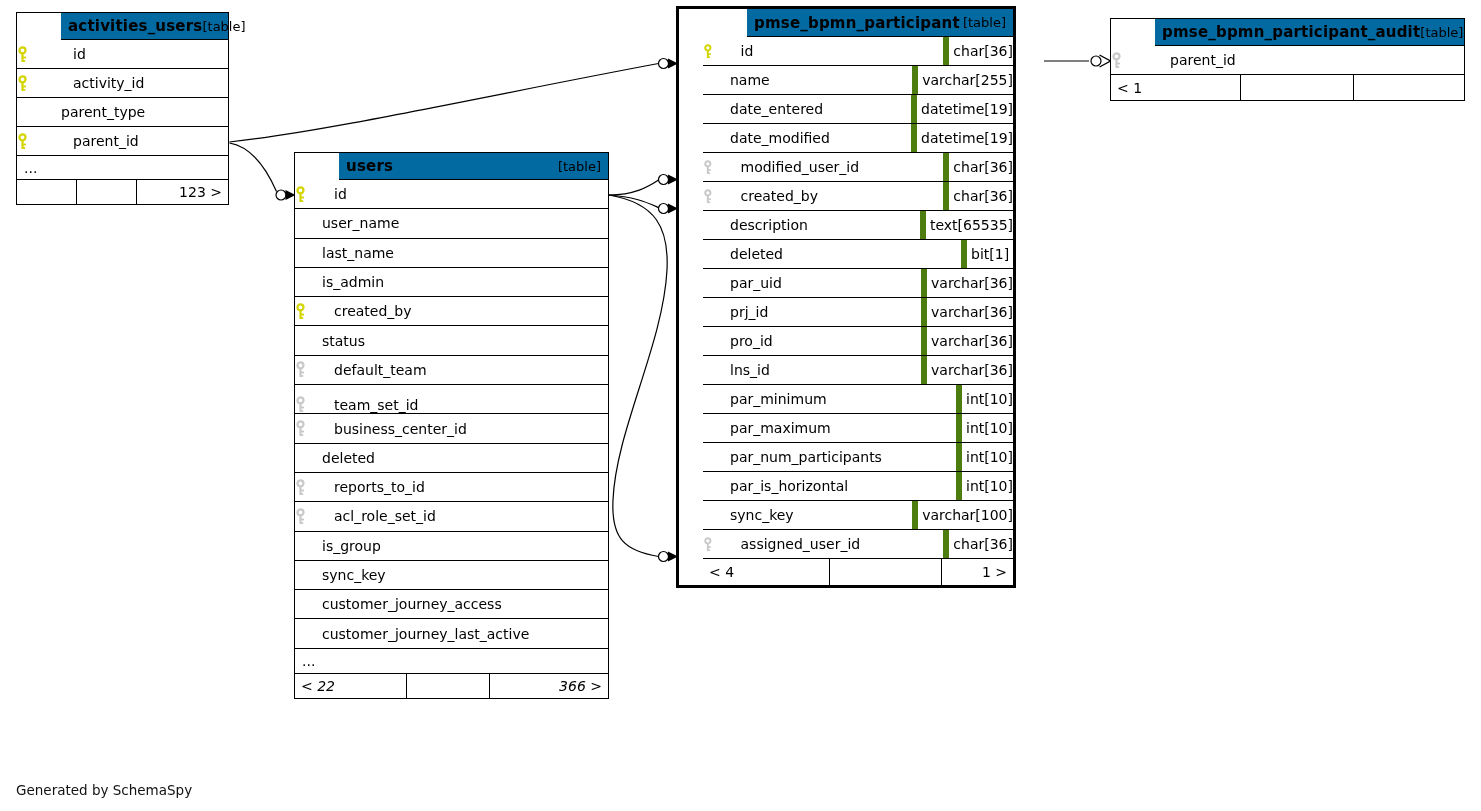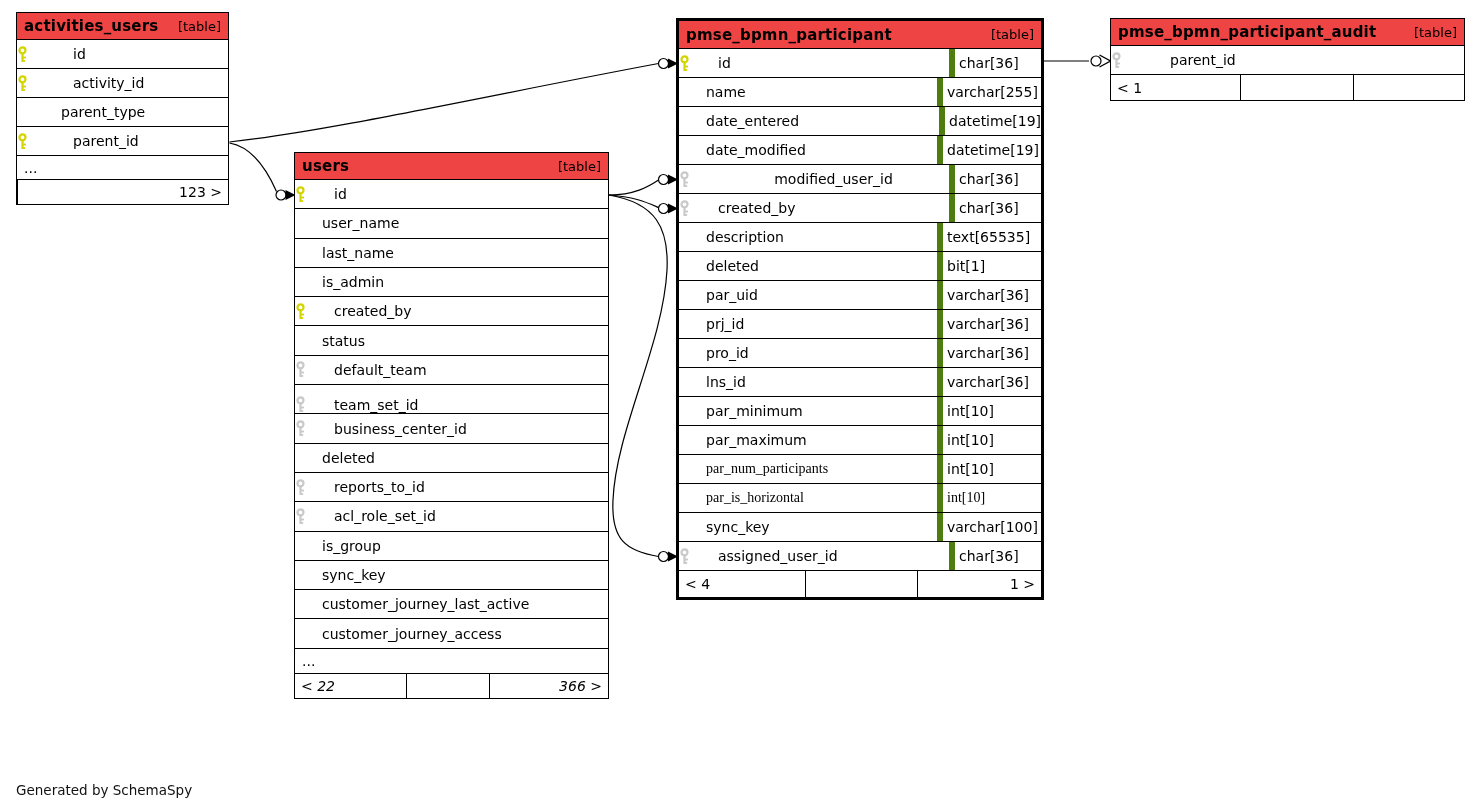--- a/index.html
+++ b/index.html
@@ -12,22 +12,22 @@
   .edge-line { fill:none; stroke:#000; stroke-width:1.2; }
   .edge-dot  { fill:#fff; stroke:#000; stroke-width:1.2; }
   .edge-arrow-filled { fill:#000; stroke:none; }
   .edge-arrow-open { fill:none; stroke:#000; stroke-width:1.4; }
 
   .table-box {
     position:absolute; background:#fff; border:1.5px solid #000; z-index:2;
   }
   .table-box.emphasized { border-width:3px; }
   .tbl-header {
-    background:#ef4444; display:flex; justify-content:space-between;
-    align-items:center; padding:0 7px; border-bottom:1px solid #000;
+    background:#0369a1; display:flex; justify-content:space-between;
+    align-items:center; padding:0 7px; border-bottom:1px solid #000;margin-left:44px;
   }
   .tbl-name { font-weight:bold; font-size:15px; letter-spacing:0.2px; }
   .tbl-tag  { font-size:13px; }
   .tbl-row {
     display:flex; align-items:center; border-bottom:1px solid #000;
     position:relative; font-size:14px; background:#fff;
   }
   .col-name { white-space:nowrap; overflow:hidden; }
   .col-type {
     border-left:6px solid #4d7c0f; align-self:stretch; display:flex;
@@ -112,21 +112,21 @@
       <div class="tbl-row" style="height: 29px;">
         <svg width="12" height="17" viewBox="0 0 12 17">
           <circle cx="5.5" cy="4.3" r="3" fill="none" stroke="#d4d400" stroke-width="2.2"></circle>
           <line x1="5.5" y1="7.3" x2="5.5" y2="16" stroke="#d4d400" stroke-width="2.2"></line>
           <line x1="5.5" y1="11.5" x2="9" y2="11.5" stroke="#d4d400" stroke-width="1.8"></line>
           <line x1="5.5" y1="15" x2="8.2" y2="15" stroke="#d4d400" stroke-width="1.8"></line>
         </svg>
         <span class="col-name" style="padding-left: 44px;">parent_id</span>
       </div>
       <div class="ellipsis-row" style="height: 24px;">...</div>
-      <div class="tbl-footer" style="height: 24px; flex-direction: column;">
+      <div class="tbl-footer" style="height: 24px;">
         <div class="footer-cell c0" style="width: 59px;"></div>
         <div class="footer-cell c1" style="width: 60px;"></div>
         <div class="footer-cell c2">123 &gt;</div>
       </div>
     </div>
     <div class="table-box" style="left: 294px; top: 152px; width: 315px;">
       <div class="tbl-header" style="height: 27px;">
         <span class="tbl-name">users</span>
         <span class="tbl-tag">[table]</span>
       </div>
@@ -208,33 +208,33 @@
         </svg>
         <span class="col-name" style="padding-left: 27px;">acl_role_set_id</span>
       </div>
       <div class="tbl-row" style="height: 29.3px;">
         <span class="col-name" style="padding-left: 27px;">is_group</span>
       </div>
       <div class="tbl-row" style="height: 29.3px;">
         <span class="col-name" style="padding-left: 27px;">sync_key</span>
       </div>
       <div class="tbl-row" style="height: 29.3px;">
+        <span class="col-name" style="padding-left: 27px;">customer_journey_access</span>
+      </div>
+      <div class="tbl-row" style="height: 29.3px;">
         <span class="col-name" style="padding-left: 27px;">customer_journey_last_active</span>
-      </div>
-      <div class="tbl-row" style="height: 29.3px;">
-        <span class="col-name" style="padding-left: 27px;">customer_journey_access</span>
       </div>
       <div class="ellipsis-row" style="height: 25px;">...</div>
       <div class="tbl-footer" style="height: 24px; font-style: italic;">
         <div class="footer-cell c0" style="width: 111px;">&lt; 22</div>
         <div class="footer-cell c1" style="width: 83px;"></div>
         <div class="footer-cell c2">366 &gt;</div>
       </div>
     </div>
-    <div class="table-box emphasized" style="left: 676px; top: 18px; width: 368px;">
+    <div class="table-box emphasized" style="left: 676px; top: 6px; width: 340px; padding-left: 24px;">
       <div class="tbl-header" style="height: 28px;">
         <span class="tbl-name">pmse_bpmn_participant</span>
         <span class="tbl-tag">[table]</span>
       </div>
       <div class="tbl-row" style="height: 29px;">
         <svg width="12" height="17" viewBox="0 0 12 17">
           <circle cx="5.5" cy="4.3" r="3" fill="none" stroke="#d4d400" stroke-width="2.2"></circle>
           <line x1="5.5" y1="7.3" x2="5.5" y2="16" stroke="#d4d400" stroke-width="2.2"></line>
           <line x1="5.5" y1="11.5" x2="9" y2="11.5" stroke="#d4d400" stroke-width="1.8"></line>
           <line x1="5.5" y1="15" x2="8.2" y2="15" stroke="#d4d400" stroke-width="1.8"></line>
@@ -247,21 +247,21 @@
         <span class="col-type">varchar[255]</span>
       </div>
       <div class="tbl-row" style="height: 29px; gap: 20px;">
         <span class="col-name" style="padding-left: 27px; width: 258px;">date_entered</span>
         <span class="col-type">datetime[19]</span>
       </div>
       <div class="tbl-row" style="height: 29px;">
         <span class="col-name" style="padding-left: 27px; width: 258px;">date_modified</span>
         <span class="col-type">datetime[19]</span>
       </div>
-      <div class="tbl-row" style="height: 29px; text-align: center;">
+      <div class="tbl-row" style="height: 29px;">
         <svg width="12" height="17" viewBox="0 0 12 17">
           <circle cx="5.5" cy="4.3" r="3" fill="none" stroke="#c9c9c9" stroke-width="2.2"></circle>
           <line x1="5.5" y1="7.3" x2="5.5" y2="16" stroke="#c9c9c9" stroke-width="2.2"></line>
           <line x1="5.5" y1="11.5" x2="9" y2="11.5" stroke="#c9c9c9" stroke-width="1.8"></line>
           <line x1="5.5" y1="15" x2="8.2" y2="15" stroke="#c9c9c9" stroke-width="1.8"></line>
         </svg>
         <span class="col-name" style="padding-left: 27px; width: 258px;">modified_user_id</span>
         <span class="col-type">char[36]</span>
       </div>
       <div class="tbl-row" style="height: 29px;">
@@ -300,24 +300,24 @@
       </div>
       <div class="tbl-row" style="height: 29px;">
         <span class="col-name" style="padding-left: 27px; width: 258px;">par_minimum</span>
         <span class="col-type">int[10]</span>
       </div>
       <div class="tbl-row" style="height: 29px;">
         <span class="col-name" style="padding-left: 27px; width: 258px;">par_maximum</span>
         <span class="col-type">int[10]</span>
       </div>
       <div class="tbl-row" style="height: 29px;">
-        <span class="col-name" style="padding-left: 27px; width: 258px; font-family: Liberation Serif, serif;">par_num_participants</span>
+        <span class="col-name" style="padding-left: 27px; width: 258px;">par_num_participants</span>
         <span class="col-type">int[10]</span>
       </div>
-      <div class="tbl-row" style="height: 29px; font-family: Liberation Serif, serif;">
+      <div class="tbl-row" style="height: 29px;">
         <span class="col-name" style="padding-left: 27px; width: 258px;">par_is_horizontal</span>
         <span class="col-type">int[10]</span>
       </div>
       <div class="tbl-row" style="height: 29px;">
         <span class="col-name" style="padding-left: 27px; width: 258px;">sync_key</span>
         <span class="col-type">varchar[100]</span>
       </div>
       <div class="tbl-row" style="height: 29px;">
         <svg width="12" height="17" viewBox="0 0 12 17">
           <circle cx="5.5" cy="4.3" r="3" fill="none" stroke="#c9c9c9" stroke-width="2.2"></circle>

